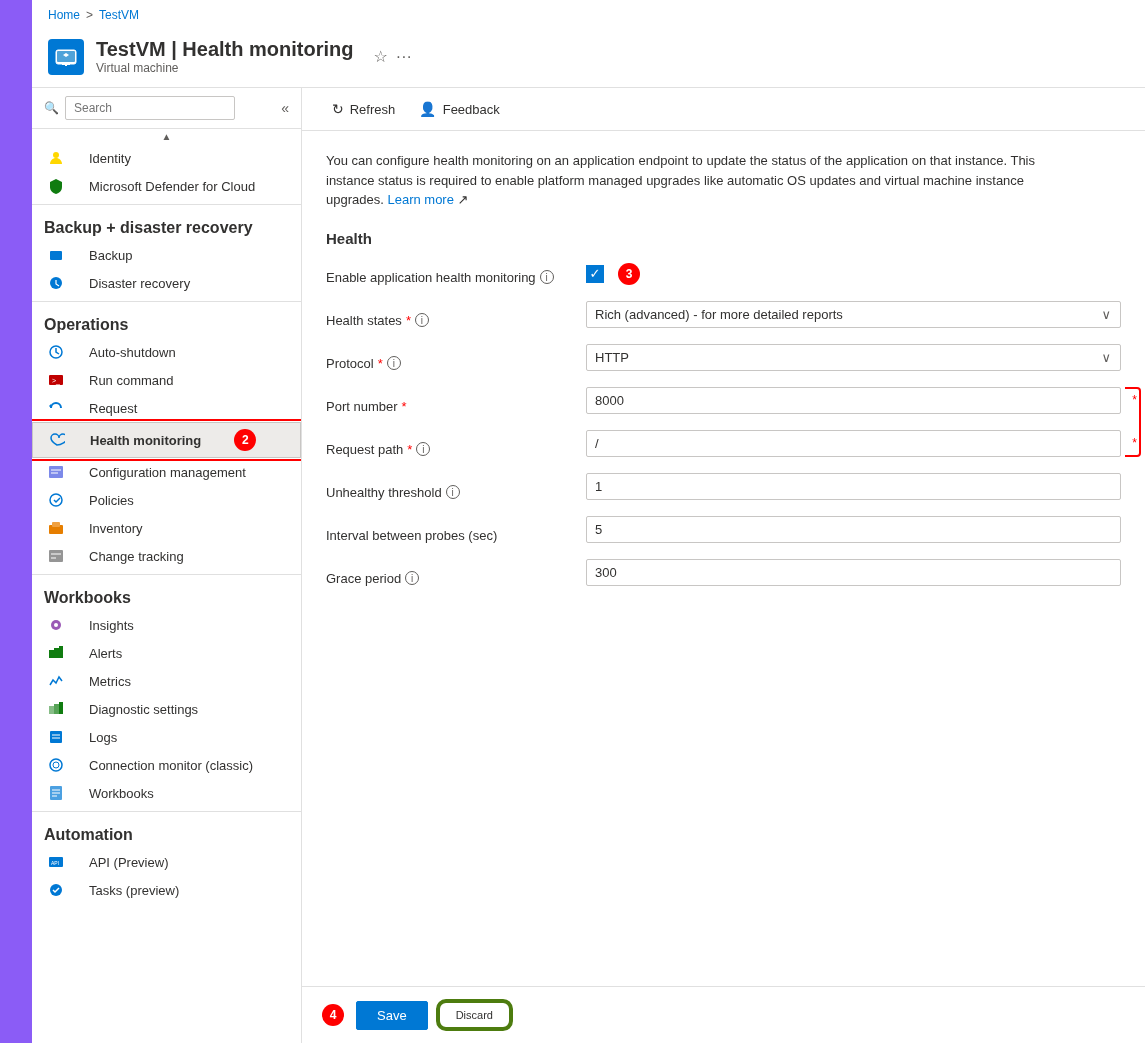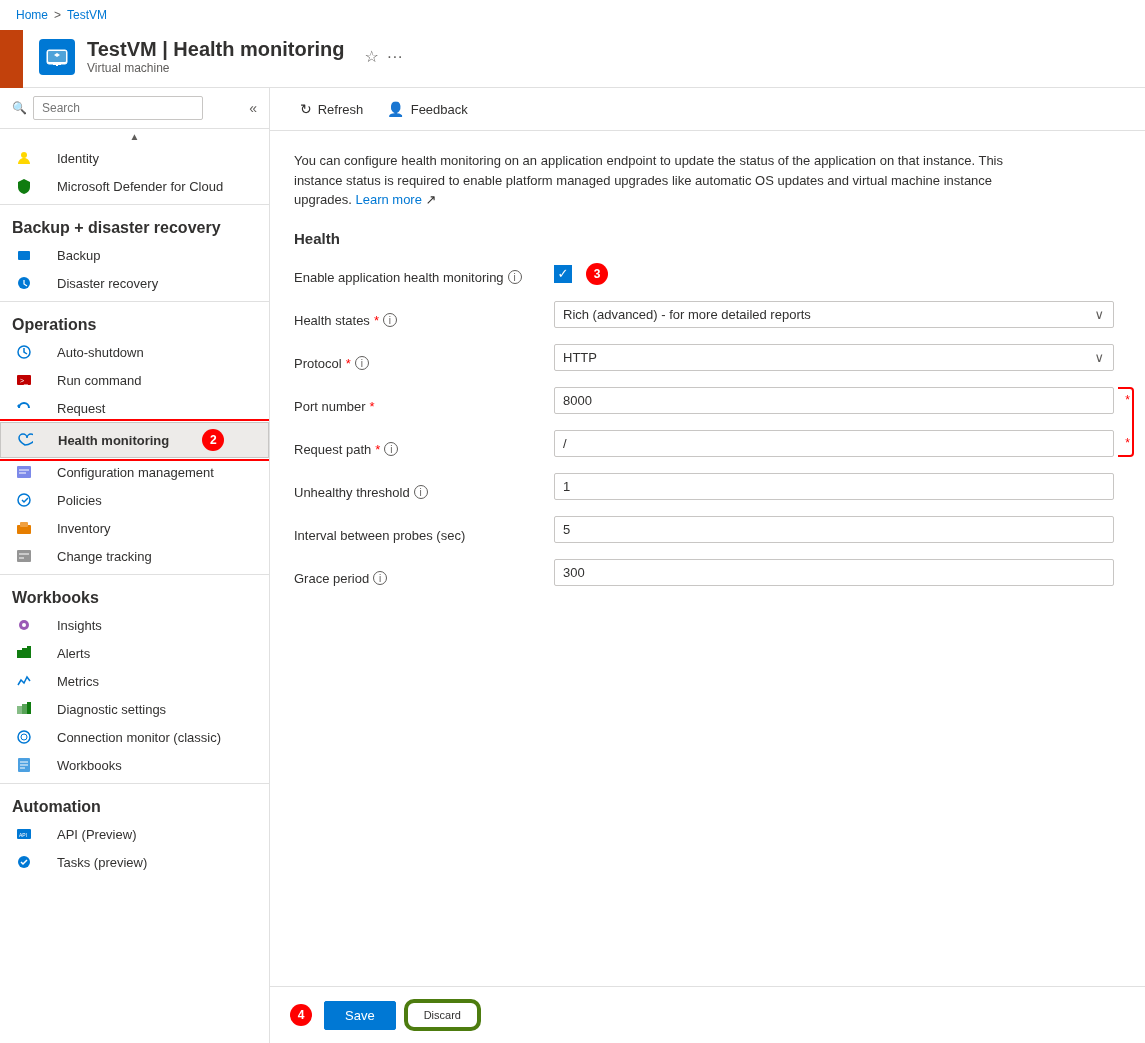--- a/index.html
+++ b/index.html
@@ -1,25 +1,25 @@
 <!DOCTYPE html>
 <html><head>
   <meta charset="utf-8">
   <style>
     * { box-sizing: border-box; margin: 0; padding: 0; }
     body { font-family: 'Segoe UI', Arial, sans-serif; font-size: 13px; background: #f5f5f5; color: #333; }
 
-    .app-container { display: flex; flex-direction: column; height: 1043px; width: 1145px; background: #c2410c; }
+    .app-container { display: flex; flex-direction: column; height: 1043px; width: 1145px; background: #8b5cf6; padding-left: 32px; }
 
     
     .breadcrumb { padding: 8px 16px; font-size: 12px; color: #0078d4; display: flex; align-items: center; gap: 6px; background: #fff; }
     .breadcrumb span { color: #605e5c; }
 
     
-    .page-header { display: flex; align-items: center; padding: 8px 16px 12px 16px; background: #fff; border-bottom: 1px solid #e0e0e0; gap: 12px; margin-left: 23px; }
+    .page-header { display: flex; align-items: center; padding: 8px 16px 12px 16px; background: #fff; border-bottom: 1px solid #e0e0e0; gap: 12px; }
     .vm-icon { width: 36px; height: 36px; background: #0078d4; border-radius: 4px; display: flex; align-items: center; justify-content: center; }
     .header-text h1 { font-size: 20px; font-weight: 600; color: #323130; }
     .header-text .subtitle { font-size: 12px; color: #605e5c; }
     .header-actions { display: flex; gap: 8px; margin-left: 8px; align-items: center; }
     .star-icon, .more-icon { color: #605e5c; cursor: pointer; font-size: 16px; }
 
     
     .main-layout { display: flex; flex: 1; overflow: hidden; }
 
     
@@ -276,20 +276,30 @@
               <rect x="1" y="5" width="5" height="8" fill="#107c10" opacity="0.5"></rect>
               <rect x="6" y="3" width="5" height="10" fill="#107c10" opacity="0.7"></rect>
               <rect x="11" y="1" width="4" height="12" fill="#107c10"></rect>
             </svg>
         </span>
         <span>Diagnostic settings</span>
       </div>
       <div class="sidebar-item">
         <span class="item-icon">
           <svg width="16" height="16" viewBox="0 0 16 16">
+              <rect x="2" y="2" width="12" height="12" rx="1" fill="#0078d4"></rect>
+              <line x1="4" y1="6" x2="12" y2="6" stroke="#fff" stroke-width="1"></line>
+              <line x1="4" y1="9" x2="12" y2="9" stroke="#fff" stroke-width="1"></line>
+            </svg>
+        </span>
+        <span>Logs</span>
+      </div>
+      <div class="sidebar-item">
+        <span class="item-icon">
+          <svg width="16" height="16" viewBox="0 0 16 16">
               <circle cx="8" cy="8" r="6" fill="none" stroke="#0078d4" stroke-width="1.5"></circle>
               <circle cx="8" cy="8" r="3" fill="none" stroke="#0078d4" stroke-width="1"></circle>
             </svg>
         </span>
         <span>Connection monitor (classic)</span>
       </div>
       <div class="sidebar-item">
         <span class="item-icon">
           <svg width="16" height="16" viewBox="0 0 16 16">
               <rect x="2" y="1" width="12" height="14" rx="1" fill="#0078d4" opacity="0.7"></rect>

